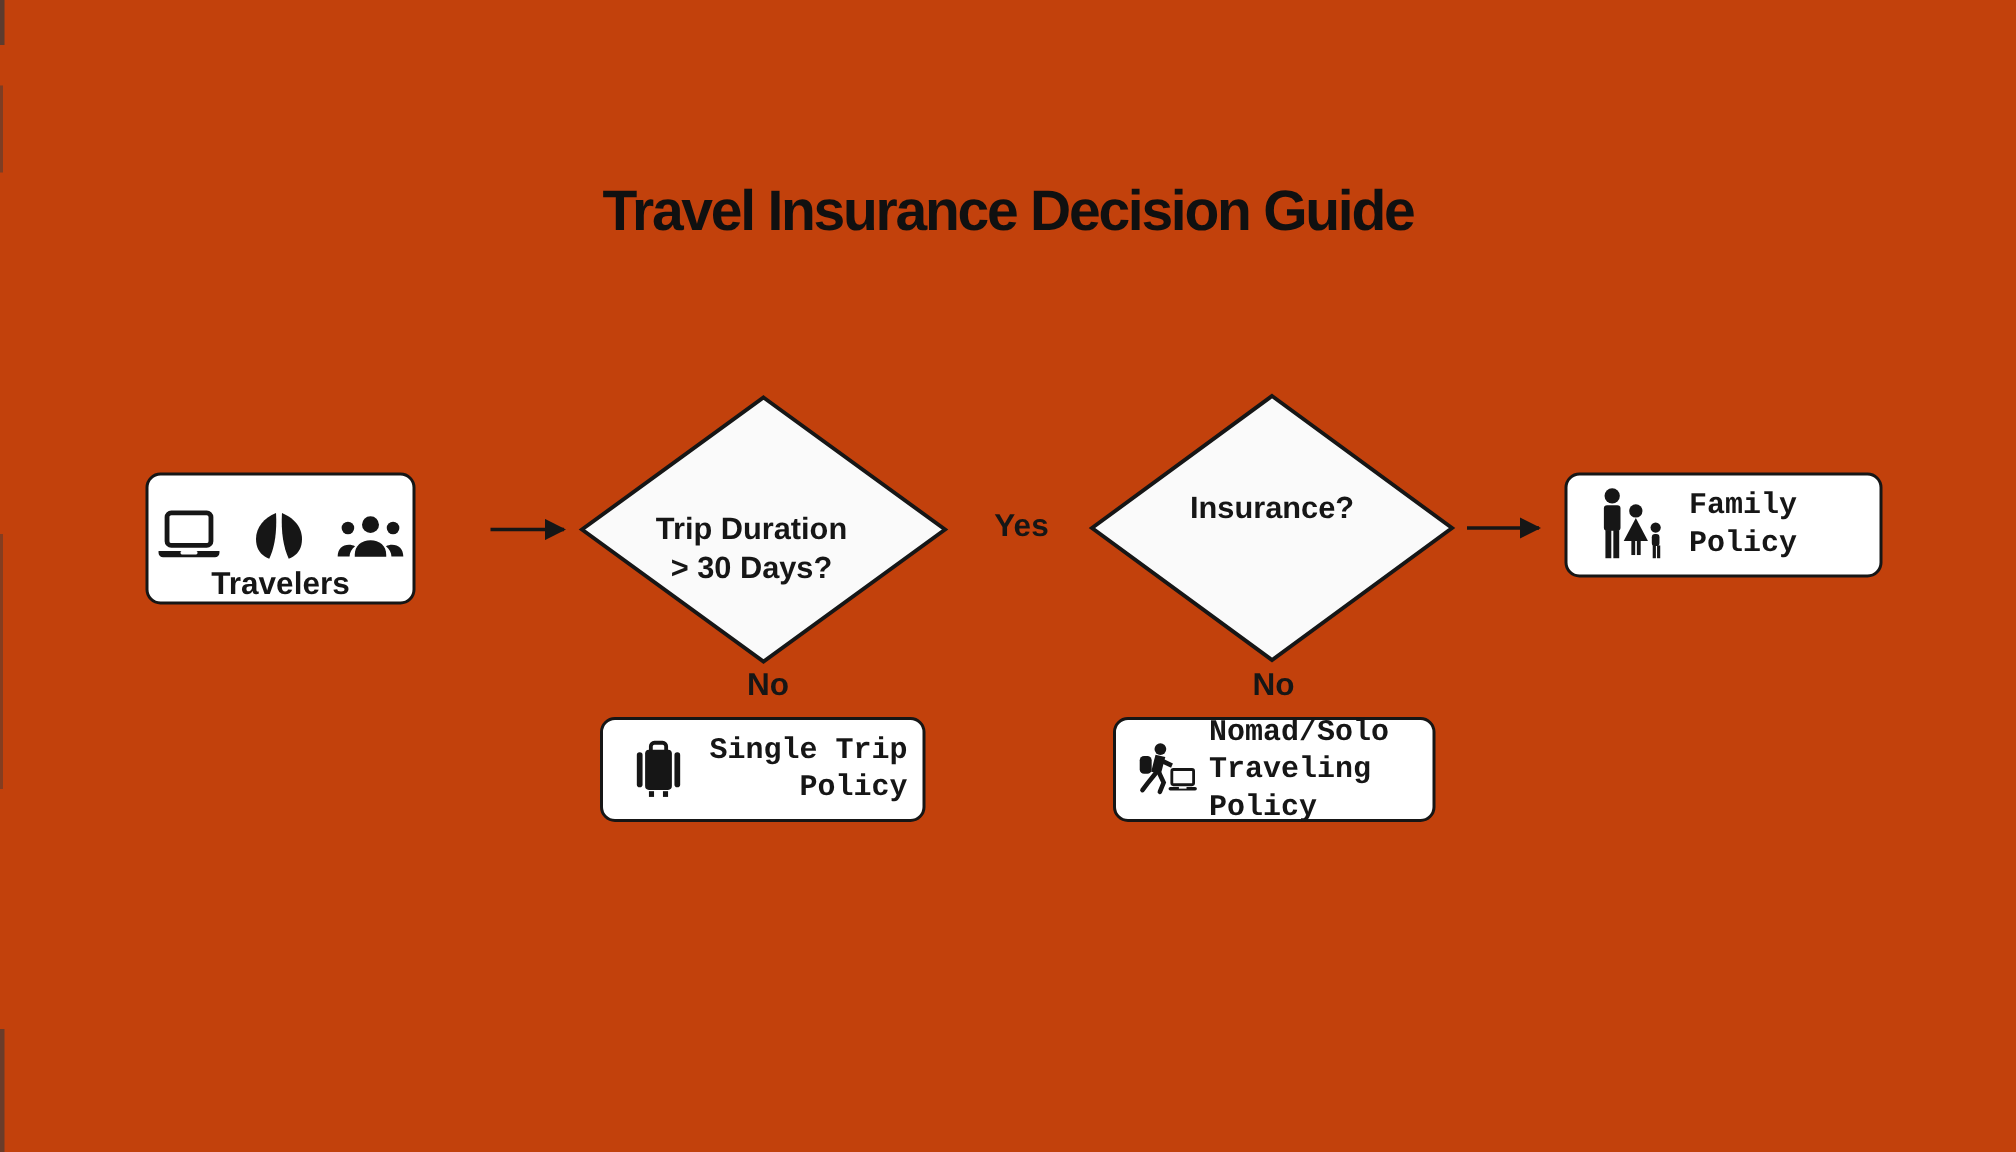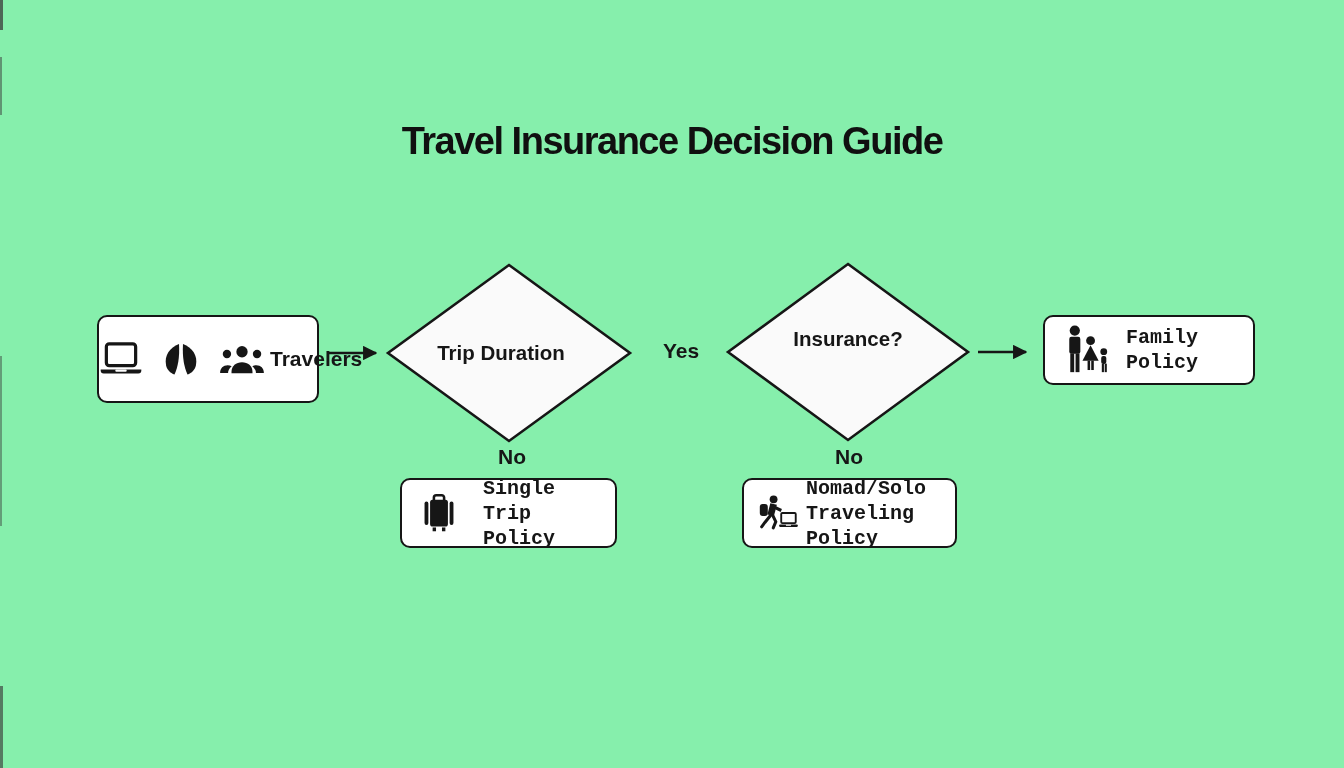--- a/index.html
+++ b/index.html
@@ -1,39 +1,39 @@
 <!DOCTYPE html>
 <html><head>
 <meta charset="utf-8">
 <style>
   html,body{margin:0;padding:0;background:#dedede;}
   .canvas{
     position:relative;width:1344px;height:768px;margin:0 auto;
-    background:#86efac;overflow:hidden;
+    background:#c2410c;overflow:hidden;
     font-family:"Liberation Sans",sans-serif;color:#161616;
   }
   .title{
     position:absolute;left:0;top:120px;width:1344px;text-align:center;
     font-size:38px;font-weight:700;letter-spacing:-1.5px;color:#101010;
   }
   .overlay{position:absolute;left:0;top:0;}
   .box{
     position:absolute;background:#ffffff;border:2.5px solid #161616;
     border-radius:10px;box-sizing:border-box;
   }
   .travelers{
-    left:97px;top:315px;width:222px;height:88px;
-    display:flex;align-items:center;justify-content:space-between;gap:5px;
+    left:97px;top:315px;width:180px;height:88px;
+    display:flex;flex-direction:column;align-items:center;justify-content:flex-end;gap:5px;
   }
   .icon-row{display:flex;align-items:center;gap:20px;}
   .node-label{font-size:21px;font-weight:600;line-height:22px;}
   .hbox{display:flex;align-items:center;}
   .hlabel{display:flex;flex-direction:column;font-size:20px;font-weight:600;line-height:25px;font-family:Liberation Mono, monospace;}
   .hlabel span{display:block;}
-  .single{left:400px;top:478px;width:217px;height:70px;padding-left:20px;gap:27px;}
+  .single{left:400px;top:478px;width:217px;height:70px;padding-left:20px;gap:17px;text-align:right;}
   .nomad{left:742px;top:478px;width:215px;height:70px;padding-left:10px;gap:7px;}
   .family{left:1043px;top:315px;width:212px;height:70px;padding-left:20px;gap:15px;}
   .dlabel{
     position:absolute;text-align:center;font-size:20.5px;font-weight:600;line-height:26px;
   }
   .dlabel span{display:block;}
   .d1{left:391px;top:327px;width:220px;margin-top:13px;}
   .d2{left:738px;top:326px;width:220px;}
   .edge-label{position:absolute;font-size:21px;font-weight:700;text-align:center;}
   .yes{left:649px;top:339px;width:64px;}
@@ -87,20 +87,21 @@
         <path d="M1 31.8 c0-5.4 3.4-8.6 8.3-8.6 1.6 0 3.1 .4 4.4 1.1 -2.5 2.1 -4 4.6 -4 7.5 H1 z" fill="#161616"></path>
         <circle cx="41.5" cy="11" r="4.6" fill="#161616"></circle>
         <path d="M49 31.8 c0-5.4 -3.4-8.6 -8.3-8.6 -1.6 0 -3.1 .4 -4.4 1.1 2.5 2.1 4 4.6 4 7.5 H49 z" fill="#161616"></path>
       </svg>
     </div>
     <div class="node-label">Travelers</div>
   </div>
 
   <div class="dlabel d1">
     <span>Trip Duration</span>
+    <span>&gt; 30 Days?</span>
   </div>
   <div class="dlabel d2">
     <span>Insurance?</span>
   </div>
 
   <div class="edge-label yes">Yes</div>
   <div class="edge-label no1">No</div>
   <div class="edge-label no2">No</div>
 
   <div class="box hbox single">

